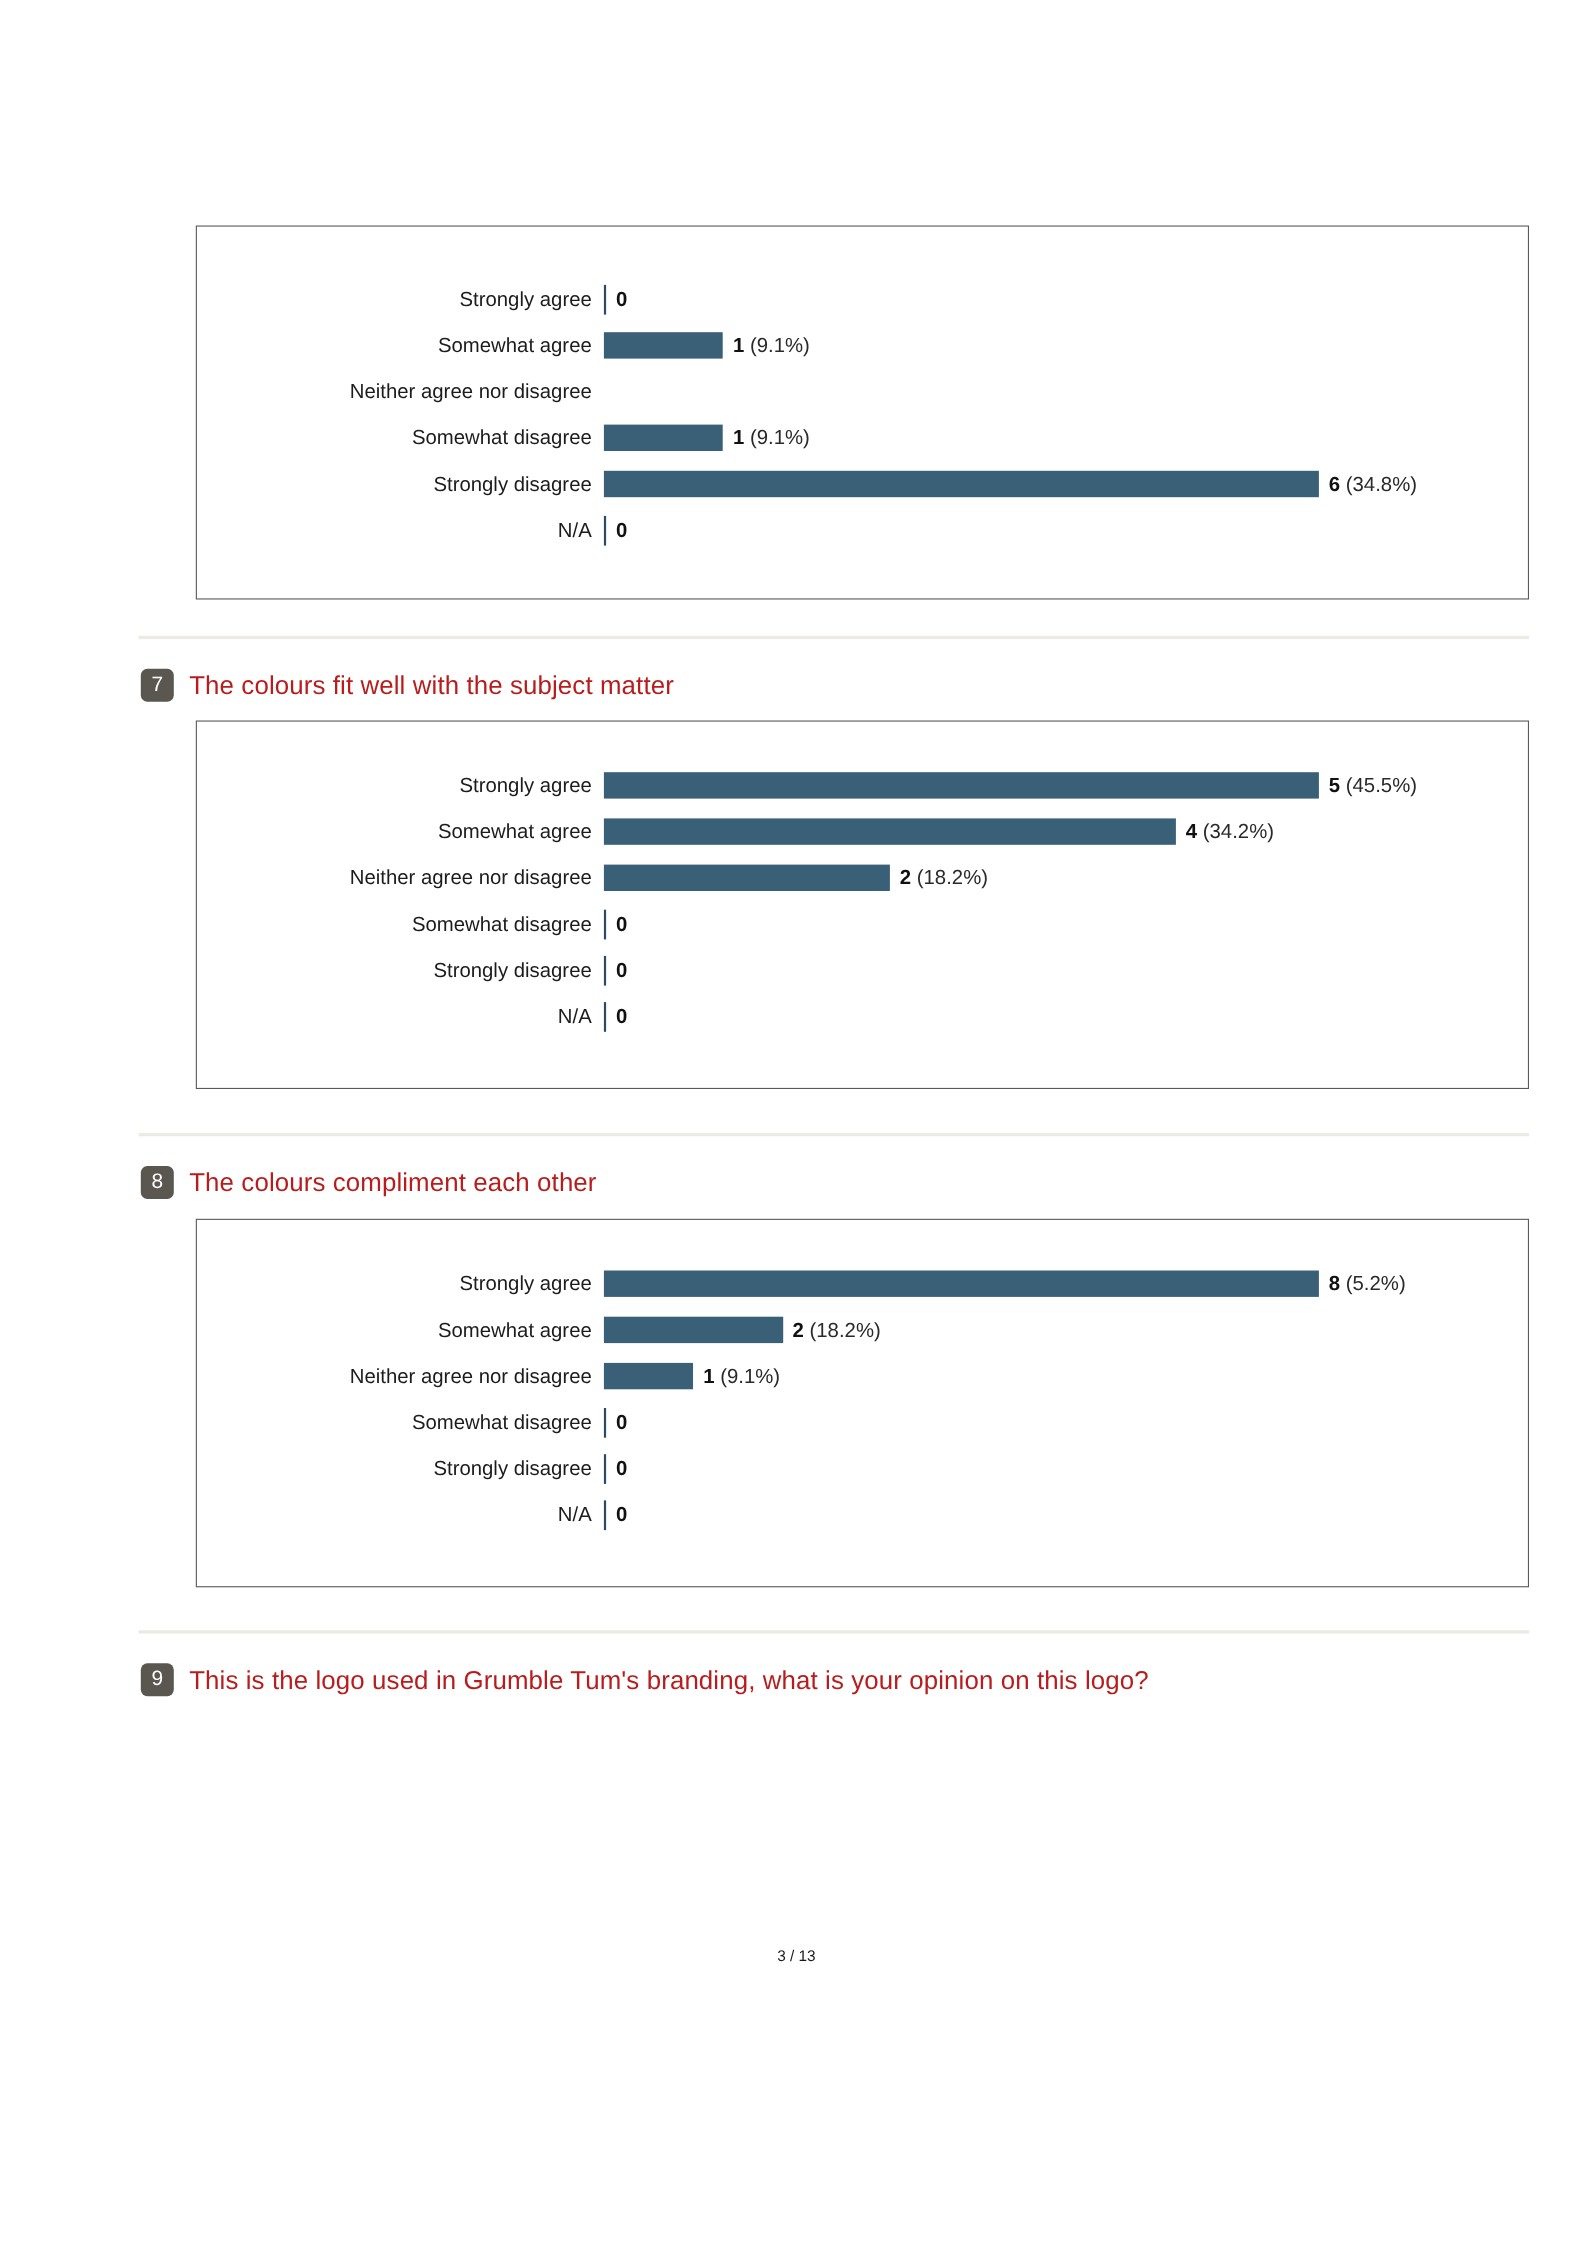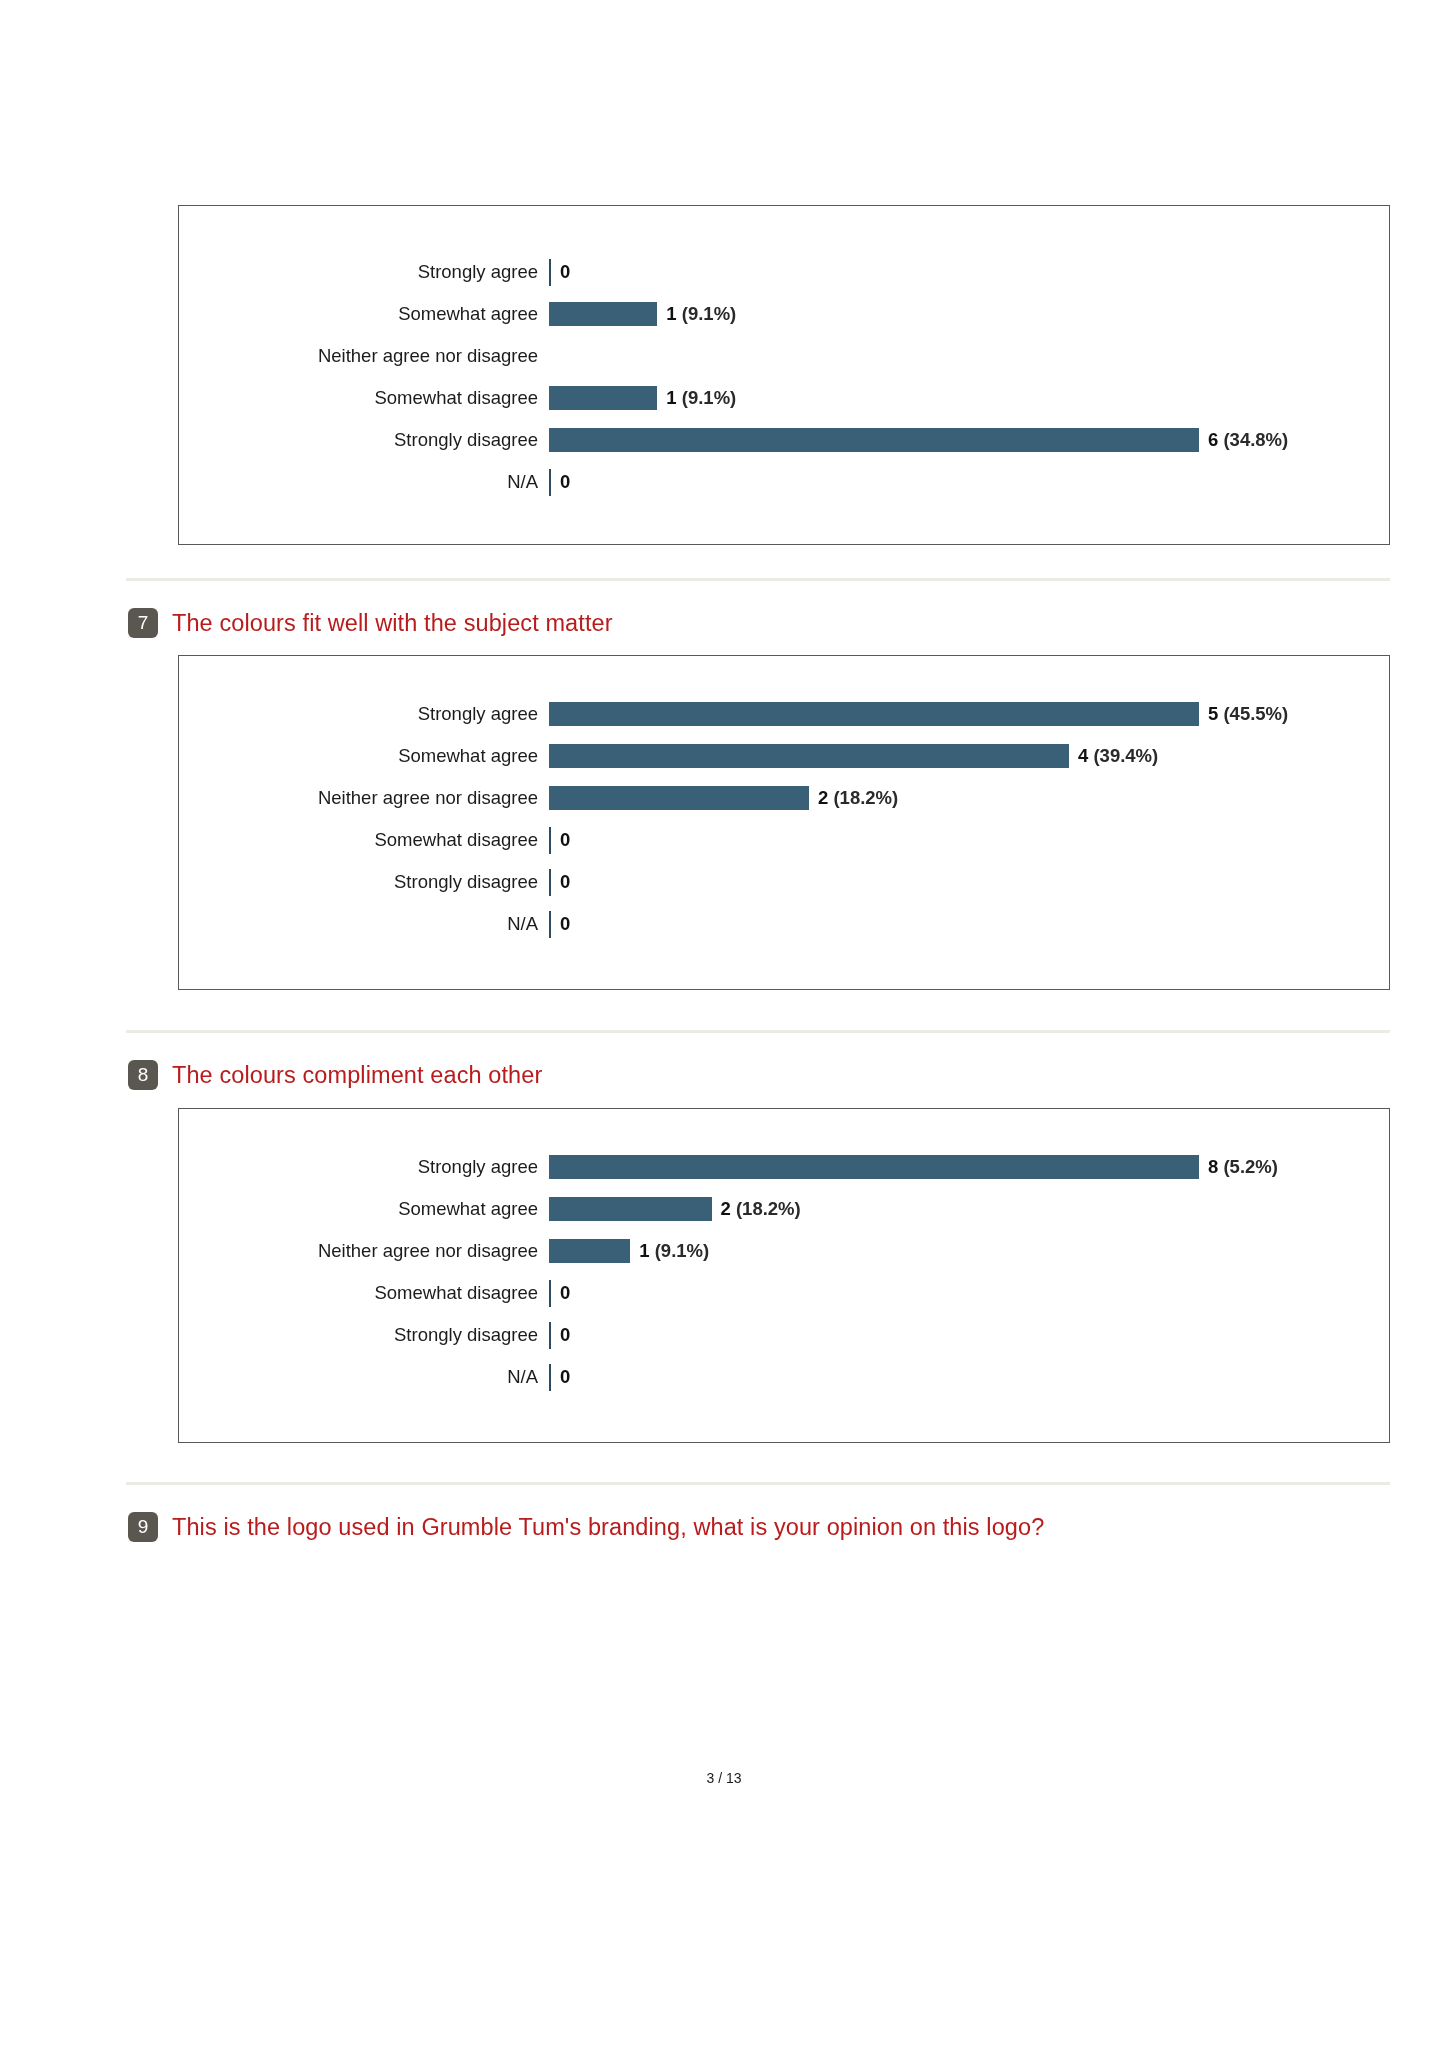--- a/index.html
+++ b/index.html
@@ -107,21 +107,21 @@
     font-size: 18.5px;
     white-space: nowrap;
     margin-left: 9px;
     color: #111111;
     font-family: "Liberation Sans", sans-serif;
   }
   .bar-value .cnt {
     font-weight: bold;
   }
   .bar-value .pct {
-    font-weight: bold;
+    font-weight: normal;
     color: #2a2a2a;
   }
   .bar-value.zero {
     margin-left: 9px;
     font-weight: bold;
   }
 
   
   .footer {
     position: absolute;
@@ -194,21 +194,21 @@
           <div class="bar-label">Strongly agree</div>
           <div class="bar-track">
             <div class="bar-fill" style="width: 650px; background: rgb(58, 96, 120);"></div>
             <div class="bar-value"><span class="cnt">5</span><span class="pct"> (45.5%)</span></div>
           </div>
         </div>
         <div class="bar-row">
           <div class="bar-label">Somewhat agree</div>
           <div class="bar-track">
             <div class="bar-fill" style="width: 520px; background: rgb(58, 96, 120);"></div>
-            <div class="bar-value"><span class="cnt">4</span><span class="pct"> (39.4%)</span></div>
+            <div class="bar-value"><span class="cnt">4</span><span class="pct"> (34.2%)</span></div>
           </div>
         </div>
         <div class="bar-row">
           <div class="bar-label">Neither agree nor disagree</div>
           <div class="bar-track">
             <div class="bar-fill" style="width: 260px; background: rgb(58, 96, 120);"></div>
             <div class="bar-value"><span class="cnt">2</span><span class="pct"> (18.2%)</span></div>
           </div>
         </div>
         <div class="bar-row">

